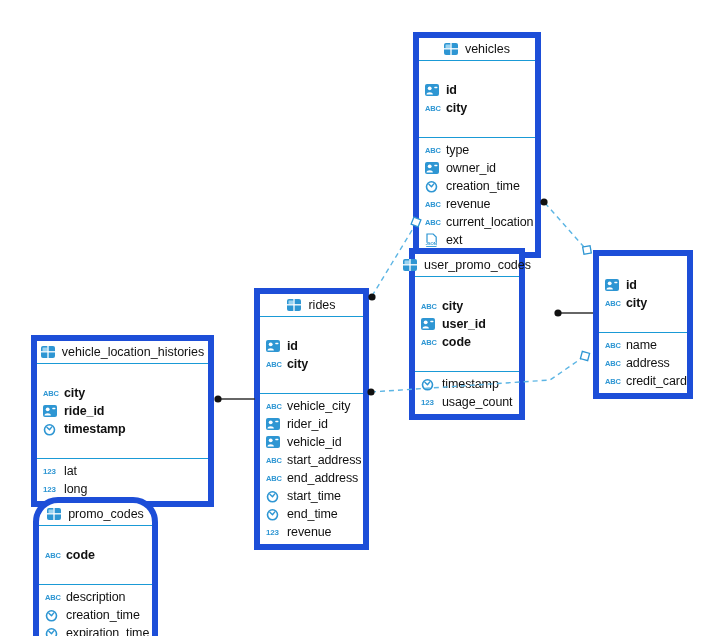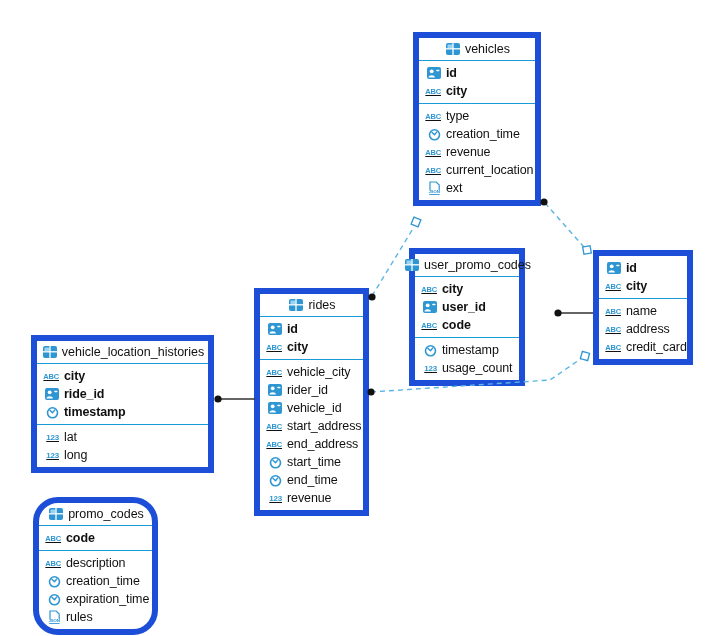--- a/index.html
+++ b/index.html
@@ -10,28 +10,28 @@
   #edges{position:absolute;left:0;top:0;width:705px;height:636px;pointer-events:none;z-index:5;}
   .tbl{
     position:absolute;background:#fff;border:6px solid #1d4ed8;box-sizing:border-box;
     z-index:2;
   }
   .tbl-header{
     display:flex;align-items:center;justify-content:center;gap:5px;
     height:22px;border-bottom:1px solid #1a9ad6;
     font-size:12.5px;color:#111;white-space:nowrap;padding:0 4px;
   }
-  .sec{padding:3px 0;}
+  .sec{padding:3px 0;margin-top:17px;}
   .sec.body{border-top:1px solid #1a9ad6;}
   .row{
     display:flex;align-items:center;gap:5px;height:18px;padding:0 6px;
     font-size:12.5px;color:#111;white-space:nowrap;letter-spacing:-0.1px;
   }
   .row.key{font-weight:700;}
-  .icon{width:16px;display:inline-flex;justify-content:flex-end;align-items:center;flex:0 0 16px;text-decoration:underline;}
+  .icon{width:16px;display:inline-flex;justify-content:flex-start;align-items:center;flex:0 0 16px;}
   .ticon{font-size:7.5px;font-weight:700;color:#2e96d3;letter-spacing:-0.2px;}
 </style>
 </head>
 <body>
 
 <div id="canvas">
   <svg id="edges" xmlns="http://www.w3.org/2000/svg">
       <polyline points="218,399 255,399" fill="none" stroke="#333333" stroke-width="1.3"></polyline>
       <circle cx="218" cy="399" r="3.6" fill="#111111"></circle>
       <polyline points="558,313 593,313" fill="none" stroke="#333333" stroke-width="1.3"></polyline>
@@ -80,20 +80,31 @@
         </div>
         <div class="sec body">
           <div class="row">
             <span class="icon">
               <span class="ticon">ABC</span>
             </span>
             <span>type</span>
           </div>
           <div class="row">
             <span class="icon">
+              <svg width="14" height="12" viewBox="0 0 14 12">
+                <rect width="14" height="12" rx="2" fill="#2e96d3"></rect>
+                <circle cx="4.7" cy="4.3" r="1.9" fill="#fff"></circle>
+                <path d="M1.5 10.6 C1.5 7.4 7.9 7.4 7.9 10.6 Z" fill="#fff"></path>
+                <rect x="9.2" y="2.8" width="3.3" height="1.5" rx="0.7" fill="#fff"></rect>
+              </svg>
+            </span>
+            <span>owner_id</span>
+          </div>
+          <div class="row">
+            <span class="icon">
               <svg width="13" height="13" viewBox="0 0 13 13">
                 <circle cx="6.5" cy="6.8" r="5" fill="none" stroke="#2e96d3" stroke-width="1.6"></circle>
                 <path d="M6.5 6.8 L3.9 4.3 M6.5 6.8 L8.8 3.9" stroke="#2e96d3" stroke-width="1.4" stroke-linecap="round" fill="none"></path>
               </svg>
             </span>
             <span>creation_time</span>
           </div>
           <div class="row">
             <span class="icon">
               <span class="ticon">ABC</span>

